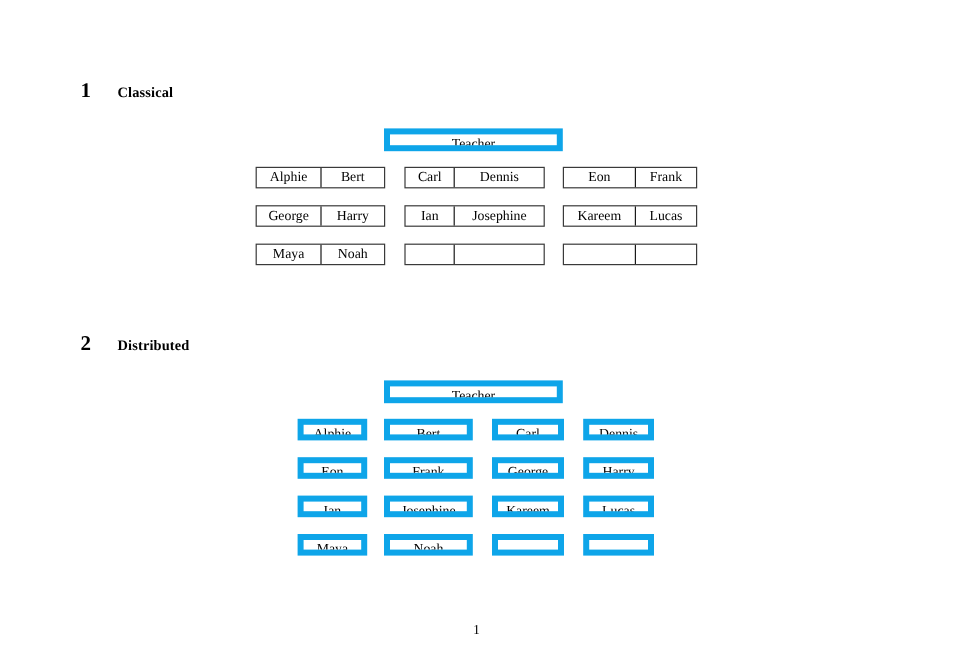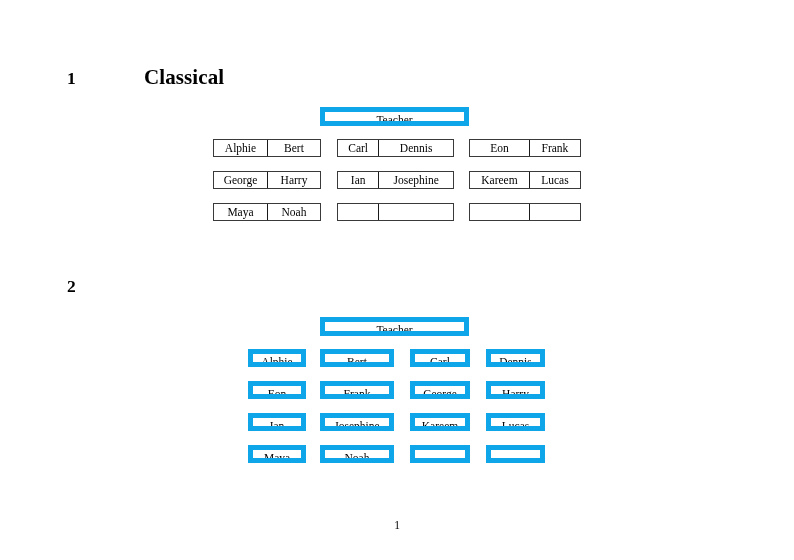--- a/index.html
+++ b/index.html
@@ -31,22 +31,21 @@
     font-weight: bold;
     font-size: 17.5px;
     letter-spacing: 0.1px;
     white-space: nowrap;
   }
   .section-heading .sec-num {
     width: 31px;
     flex: 0 0 31px;
   }
   .section-heading .sec-title {
-    font-size: 21px;
-    margin-left: 46px;
+    font-size: 12px;
   }
   #heading-classical   { left: 67px;  top: 65px; }
   #heading-distributed { left: 67px;  top: 276px; }
 
   
   .bx {
     position: absolute;
     box-sizing: border-box;
     border: 5px solid #0ea5e9;
     background: #ffffff;
@@ -144,20 +143,21 @@
     <div class="cell" style="width:60px;">Kareem</div>
     <div class="cell" style="width:52px;">Lucas</div>
   </div>
   <div class="pair-group" style="left:469px; top:203px; width:112px;">
     <div class="cell" style="width:60px;"></div>
     <div class="cell" style="width:52px;"></div>
   </div>
 
   <div class="section-heading" id="heading-distributed">
     <span class="sec-num">2</span>
+    <span class="sec-title">Distributed</span>
   </div>
 
   <div class="bx teacher-box" style="left:320px; top:317px;">Teacher</div>
 
   <div class="bx" style="left:248px; top:349px; width:58px;">Alphie</div>
   <div class="bx" style="left:320px; top:349px; width:74px;">Bert</div>
   <div class="bx" style="left:410px; top:349px; width:60px;">Carl</div>
   <div class="bx" style="left:486px; top:349px; width:59px;">Dennis</div>
 
   <div class="bx" style="left:248px; top:381px; width:58px;">Eon</div>

